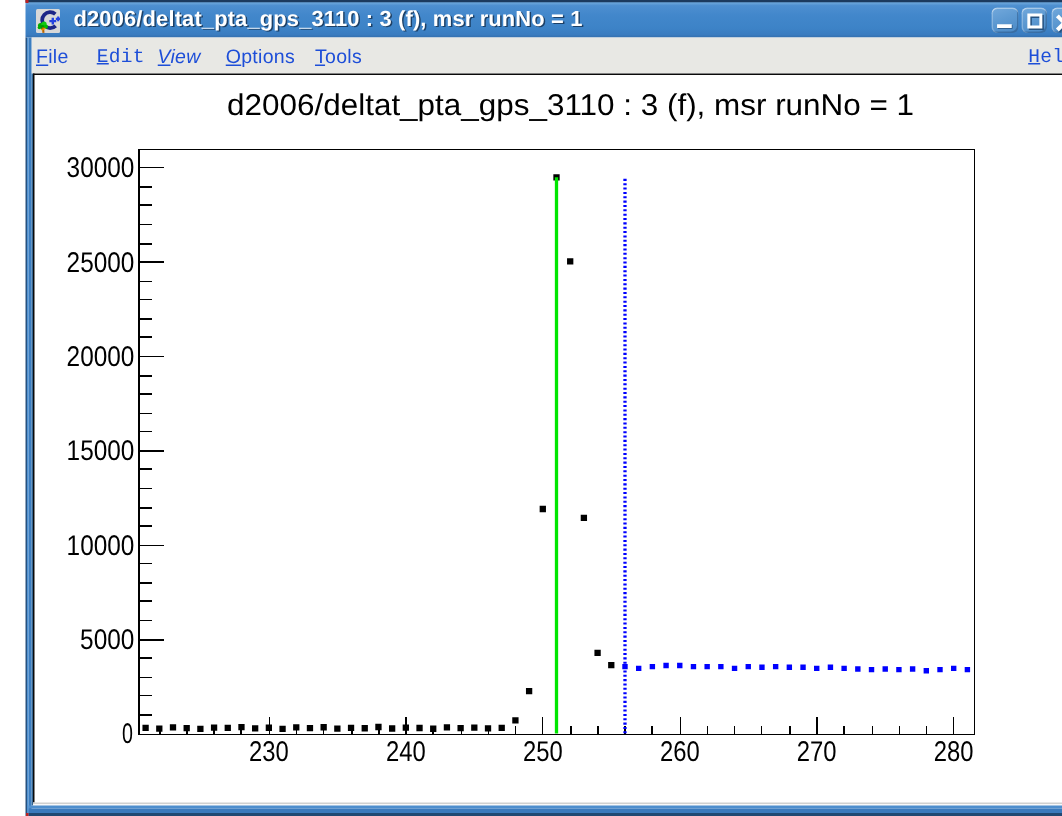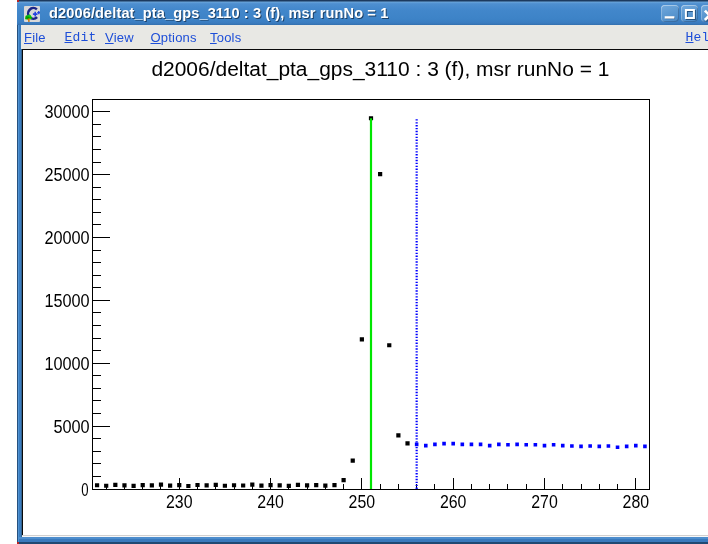--- a/index.html
+++ b/index.html
@@ -35,21 +35,21 @@
         <path d="M4.9 6.5l9.4 9.4M14.3 6.5l-9.4 9.4" stroke="#24517f" stroke-width="2.7"></path>
         <path d="M3.9 5.6l9.4 9.4M13.3 5.6l-9.4 9.4" stroke="#fff" stroke-width="2.7"></path>
       </svg></div>
   <div style="position:absolute;left:0;top:0;width:2px;height:2px;background:#b22;"></div>
   <div style="position:absolute;left:706px;top:0;width:2px;height:2px;background:#e8e8e8;"></div>
   <div style="position:absolute;left:0;top:542px;width:1.5px;height:2px;background:#b22;z-index:5;"></div>
   <div style="position:absolute;left:4px;top:25px;width:698px;height:24px;background:#e8e8e4;
        font-size:13px;color:#1d4ed8;letter-spacing:0.2px;text-align:right;">
       <span style="position:absolute;left:3px;top:5.5px;line-height:13px;transform:translateZ(0);"><u style="text-decoration-thickness:1px;text-underline-offset:1px;">F</u>ile</span>
       <span style="position:absolute;left:43.5px;top:5.5px;line-height:13px;transform:translateZ(0);font-family:Liberation Mono, monospace;"><u style="text-decoration-thickness:1px;text-underline-offset:1px;">E</u>dit</span>
-      <span style="position:absolute;left:84px;top:5.5px;line-height:13px;transform:translateZ(0);"><u style="text-decoration-thickness:1px;text-underline-offset:1px;">V</u>iew</span>
+      <span style="position:absolute;left:84px;top:5.5px;line-height:13px;transform:translateZ(0);font-style:italic;"><u style="text-decoration-thickness:1px;text-underline-offset:1px;">V</u>iew</span>
       <span style="position:absolute;left:129.5px;top:5.5px;line-height:13px;transform:translateZ(0);"><u style="text-decoration-thickness:1px;text-underline-offset:1px;">O</u>ptions</span>
       <span style="position:absolute;left:189px;top:5.5px;line-height:13px;transform:translateZ(0);"><u style="text-decoration-thickness:1px;text-underline-offset:1px;">T</u>ools</span>
       <span style="position:absolute;right:1.5px;top:5.5px;line-height:13px;transform:translateZ(0);font-family:Liberation Mono, monospace;"><u style="text-decoration-thickness:1px;text-underline-offset:1px;">H</u>elp</span>
     </div>
   <div style="position:absolute;left:4px;top:49px;width:1px;height:488px;background:#33638f;"></div>
   <div style="position:absolute;left:5px;top:48.9px;width:695px;height:486.6px;background:#fff;
        border-top:1.6px solid #0a0a0a;border-left:1.5px solid #0a0a0a;"></div>
   <div style="position:absolute;left:700px;top:49px;width:1px;height:488px;background:#d4d4d4;"></div>
   <div style="position:absolute;left:701px;top:49px;width:1px;height:488px;background:#fafafa;"></div>
   <div style="position:absolute;left:5px;top:535px;width:696px;height:1px;background:#d0d0d0;"></div>

